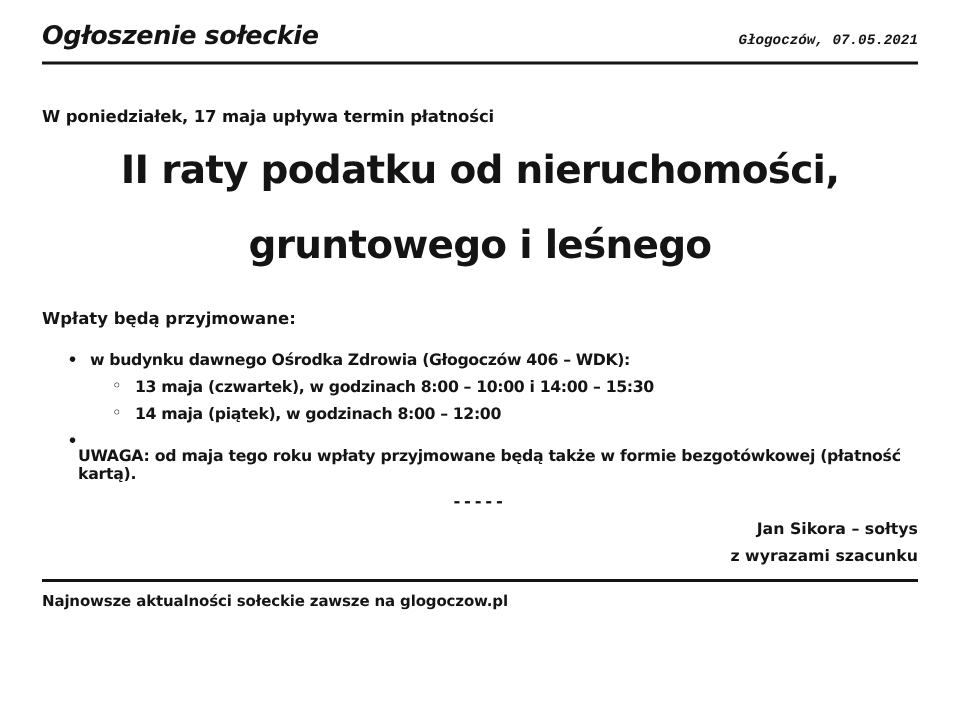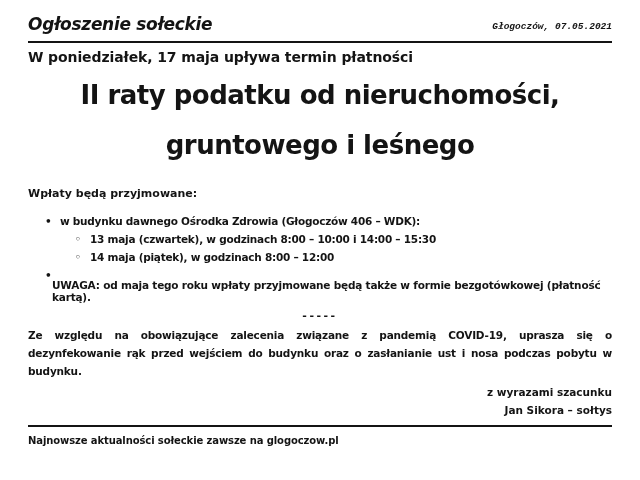--- a/index.html
+++ b/index.html
@@ -14,21 +14,21 @@
     position:relative;
     overflow:hidden;
   }
   .hdr {
     display:flex; justify-content:space-between; align-items:flex-end;
     border-bottom:2px solid #141414;
     padding-bottom:7px;
   }
   .hdr-title { font-size:17px; font-style:italic; letter-spacing:-0.3px; }
   .hdr-date  { font-size:9.5px; font-style:italic; padding-bottom:2px;font-family:Liberation Mono, monospace; }
-  .intro { margin-top:6px; font-size:14px; letter-spacing:-0.1px; }
+  .intro { margin-top:28px; font-size:11px; letter-spacing:-0.1px; }
   .headline {
     text-align:center; font-size:26px; line-height:50px;
     letter-spacing:-0.5px; margin-top:5px;
   }
   .lead { margin-top:17px; font-size:11px; }
   .list { margin-top:12px; font-size:10.5px; letter-spacing:-0.25px; }
   .b1 { position:relative; padding-left:32px; line-height:18px; }
   .b1 .mk { position:absolute; left:17px; top:0; }
   .b2 { position:relative; padding-left:62px; line-height:18px; }
   .b2 .mk { position:absolute; left:47px; top:0; font-size:9px; }
@@ -76,23 +76,22 @@
     </div>
     <div class="b1">
       <span class="mk">•</span>
     </div>
   </div>
 
   <div class="notice">UWAGA: od maja tego roku wpłaty przyjmowane będą także w formie bezgotówkowej (płatność kartą).</div>
 
   <div class="sep">-----</div>
 
-  <div class="covid">Ze względu na obowiązujące zalecenia związane z pandemią COVID-19, uprasza się o dezynfekowanie rąk przed wejściem do budynku oraz o zasłanianie ust i nosa podczas pobytu w budynku.</div>
 
   <div class="sig">
+    <div>Jan Sikora – sołtys</div>
     <div>z wyrazami szacunku</div>
-    <div>Jan Sikora – sołtys</div>
   </div>
 
   <div class="footrule"></div>
   <div class="footer">Najnowsze aktualności sołeckie zawsze na glogoczow.pl</div>
 
 </div>
 
 </body></html>

